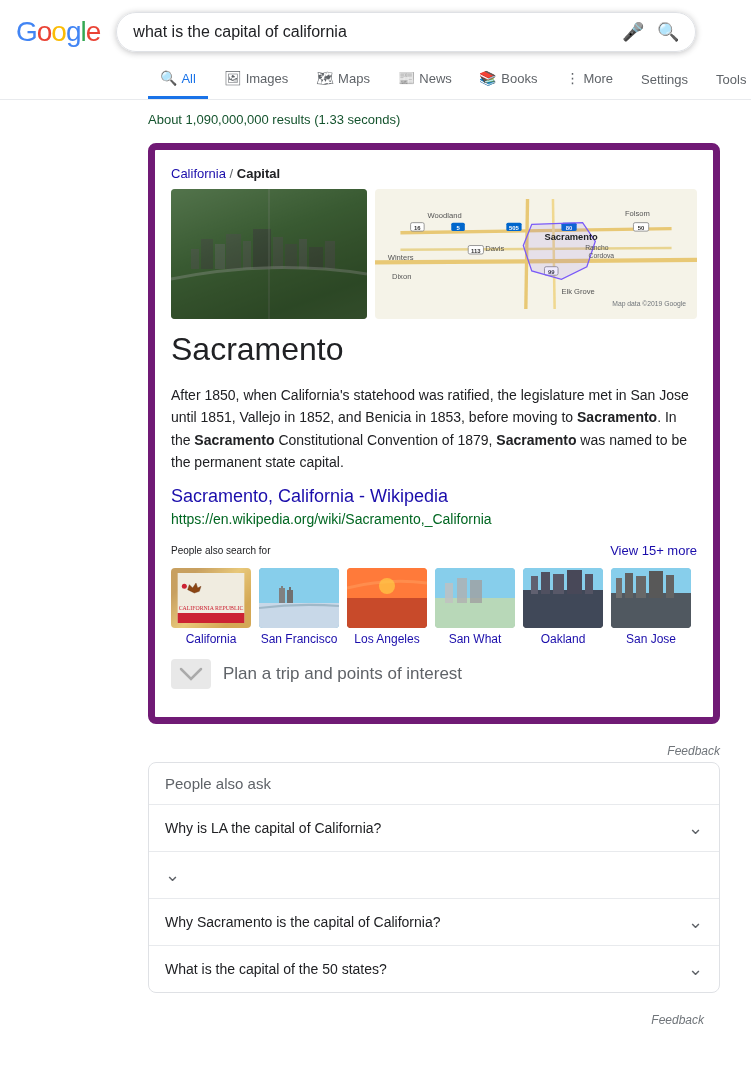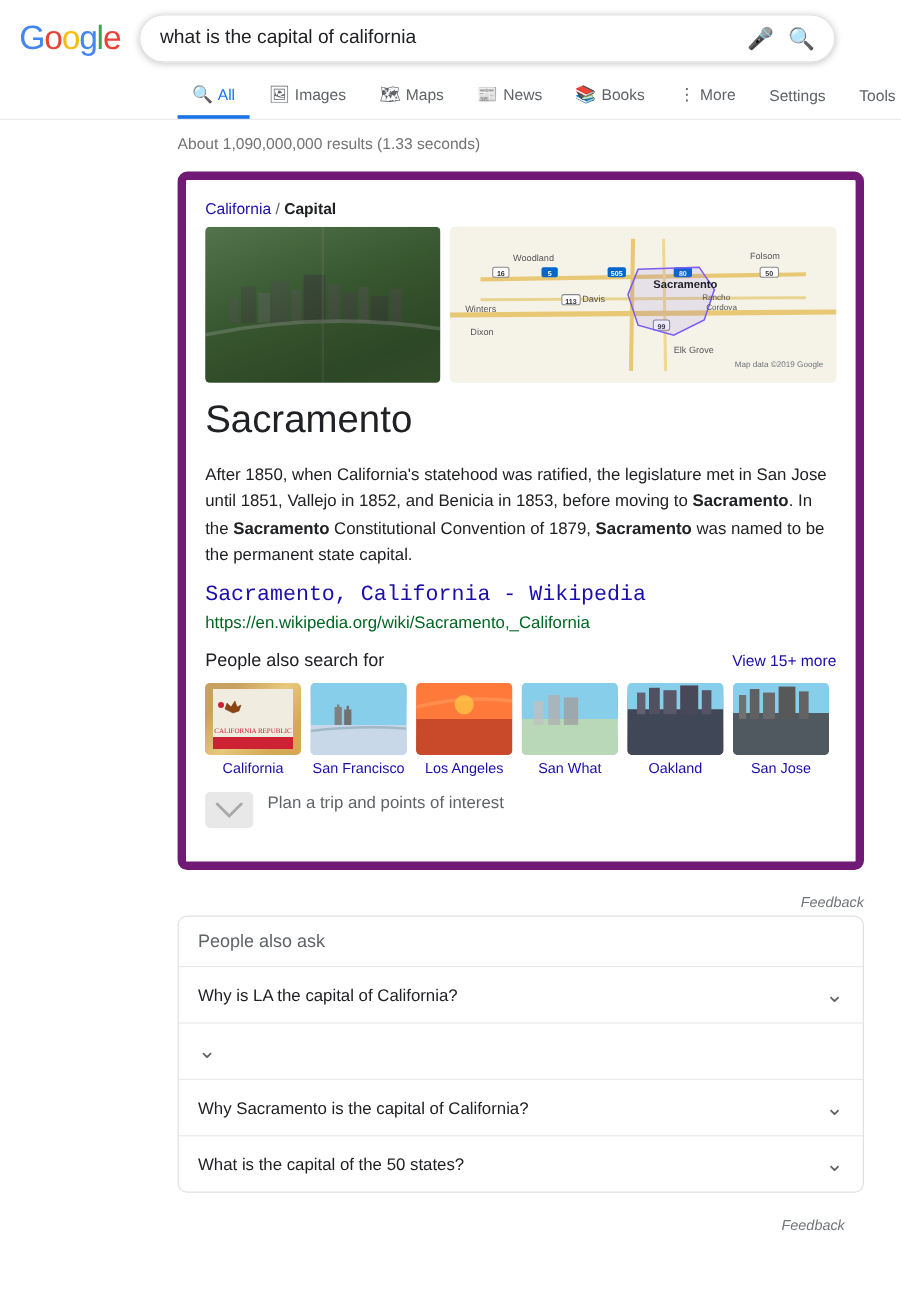--- a/index.html
+++ b/index.html
@@ -26,65 +26,65 @@
     .nav-tabs { display: flex; align-items: center; padding: 8px 0 0 148px; border-bottom: 1px solid #e8eaed; gap: 4px; }
     .nav-tab { display: flex; align-items: center; gap: 4px; padding: 10px 12px; font-size: 13px; color: #5f6368; cursor: pointer; border-bottom: 3px solid transparent; text-decoration: none; white-space: nowrap; }
     .nav-tab.active { color: #1a73e8; border-bottom: 3px solid #1a73e8; }
     .nav-tab-icon { font-size: 14px; }
     .nav-right { margin-left: auto; display: flex; gap: 4px; padding-right: 16px; }
     .nav-settings { padding: 10px 12px; font-size: 13px; color: #5f6368; cursor: pointer; }
     .nav-tools { padding: 10px 12px; font-size: 13px; color: #5f6368; cursor: pointer; }
 
     
     .results-area { padding: 12px 0 0 148px; max-width: 720px; }
-    .result-count { font-size: 13px; color: #737373; margin-bottom: 16px; }
+    .result-count { font-size: 13px; color: #14532d; margin-bottom: 16px; }
 
     
     .featured-card { border: 7px solid #701a75; border-radius: 8px; padding: 16px; margin-bottom: 16px; max-width: 572px; }
     .breadcrumb { font-size: 13px; color: #5f6368; margin-bottom: 8px; }
     .breadcrumb a { color: #1a0dab; text-decoration: none; }
     .breadcrumb strong { color: #202124; }
     .media-row { display: flex; gap: 8px; margin-bottom: 12px; }
     .city-photo { width: 196px; height: 130px; background: linear-gradient(135deg, #4a6741 0%, #6b8c6b 30%, #8aab7e 50%, #2c3e28 70%, #1a2615 100%); border-radius: 4px; overflow: hidden; position: relative; }
     .city-photo-inner { width: 100%; height: 100%; background: linear-gradient(160deg, #7a9b72 0%, #5a7a52 20%, #3a5a32 40%, #2a4020 60%, #1a2c12 80%, #2a3820 100%); }
 
     
     .map-container { flex: 1; height: 130px; background: #f5f3e8; border-radius: 4px; overflow: hidden; position: relative; font-size: 10px; }
 
     .city-name-large { font-size: 32px; font-weight: normal; color: #202124; margin: 8px 0 16px 0; }
 
     .description-text { font-size: 14px; color: #202124; line-height: 1.6; margin-bottom: 12px; }
     .description-text b { font-weight: bold; }
 
-    .wiki-link { display: block; margin-bottom: 4px; font-family: Liberation Mono, monospace; }
+    .wiki-link { display: block; margin-bottom: 4px; }
     .wiki-link a { color: #1a0dab; font-size: 18px; text-decoration: none; }
     .wiki-url { color: #006621; font-size: 14px; }
 
     
     .also-search { margin-top: 16px; }
     .also-search-header { display: flex; justify-content: space-between; align-items: center; margin-bottom: 10px; }
-    .also-search-title { font-size: 15px; color: #202124; font-weight: normal; }
+    .also-search-title { font-size: 10px; color: #202124; font-weight: normal; }
     .view-more { color: #1a0dab; font-size: 13px; cursor: pointer; }
     .search-items { display: flex; gap: 8px; overflow-x: auto; }
     .search-item { display: flex; flex-direction: column; align-items: center; width: 80px; cursor: pointer; }
     .search-item-img { width: 80px; height: 60px; border-radius: 4px; margin-bottom: 4px; overflow: hidden; }
     .search-item-label { font-size: 12px; color: #1a0dab; text-align: center; line-height: 1.3; }
 
     
     .img-california { background: linear-gradient(135deg, #c8a060 20%, #e8c87a 50%, #d4a855 80%); display: flex; align-items: center; justify-content: center; }
     .img-california svg { width: 70px; height: 50px; }
     .img-sf { background: linear-gradient(180deg, #6baed6 0%, #87ceeb 40%, #c8d8e8 60%, #a8b8c8 100%); }
     .img-la { background: linear-gradient(180deg, #ff8c42 0%, #ff6b35 30%, #c84a2a 60%, #8b3520 100%); }
     .img-sd { background: linear-gradient(180deg, #87ceeb 0%, #5ba3d4 30%, #c8d8c8 60%, #a8c8a8 80%); }
     .img-sj { background: linear-gradient(180deg, #87ceeb 0%, #708090 30%, #505860 60%, #404850 100%); }
     .img-oak { background: linear-gradient(180deg, #87ceeb 0%, #607880 40%, #505060 70%, #404040 100%); }
     .img-rose { background: linear-gradient(160deg, #a8c8e8 0%, #8090a8 40%, #706880 70%, #606070 100%); }
 
     
-    .plan-trip { display: flex; align-items: flex-start; gap: 12px; padding: 12px 0; color: #5f6368; font-size: 14px; }
+    .plan-trip { display: flex; align-items: center; gap: 12px; padding: 12px 0; color: #5f6368; font-size: 17px; }
     .plan-trip-icon { width: 40px; height: 30px; background: #e8e8e8; border-radius: 4px; display: flex; align-items: center; justify-content: center; }
 
     .feedback-link { text-align: right; color: #70757a; font-size: 12px; font-style: italic; padding: 4px 0; cursor: pointer; }
 
     
     .paa-card { border: 1px solid #dfe1e5; border-radius: 8px; max-width: 572px; margin-bottom: 16px; }
     .paa-header { font-size: 15px; color: #5f6368; padding: 12px 16px; }
     .paa-item { border-top: 1px solid #e8eaed; padding: 12px 16px; display: flex; justify-content: space-between; align-items: center; cursor: pointer; }
     .paa-item:first-of-type { border-top: 1px solid #e8eaed; }
     .paa-question { font-size: 14px; color: #202124; }

